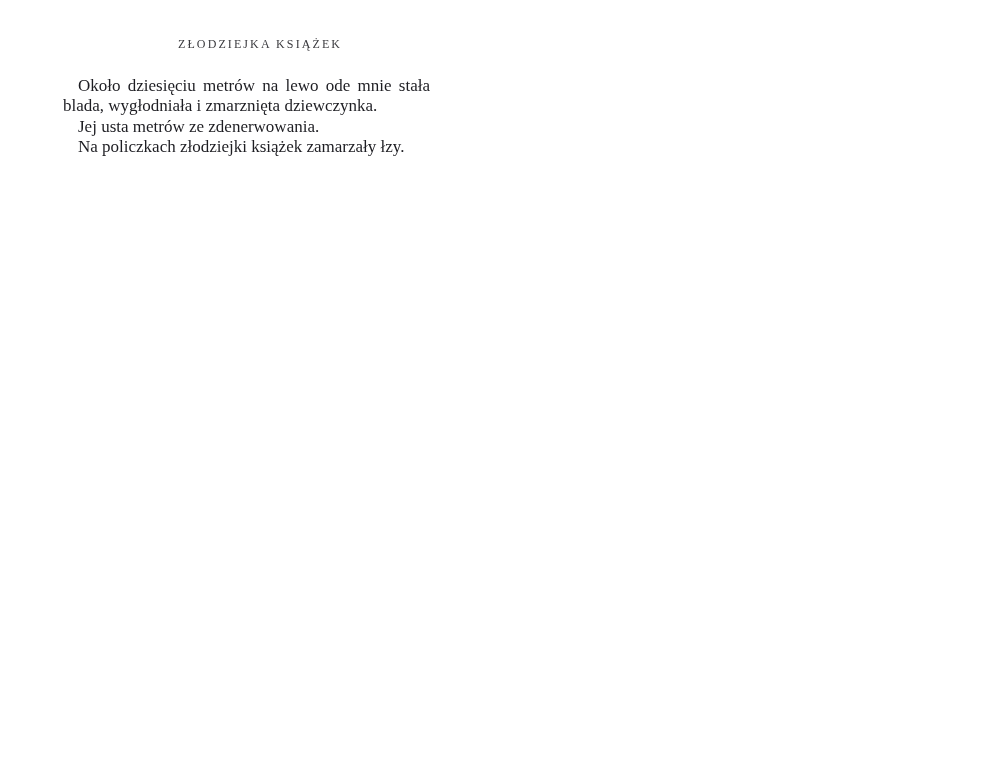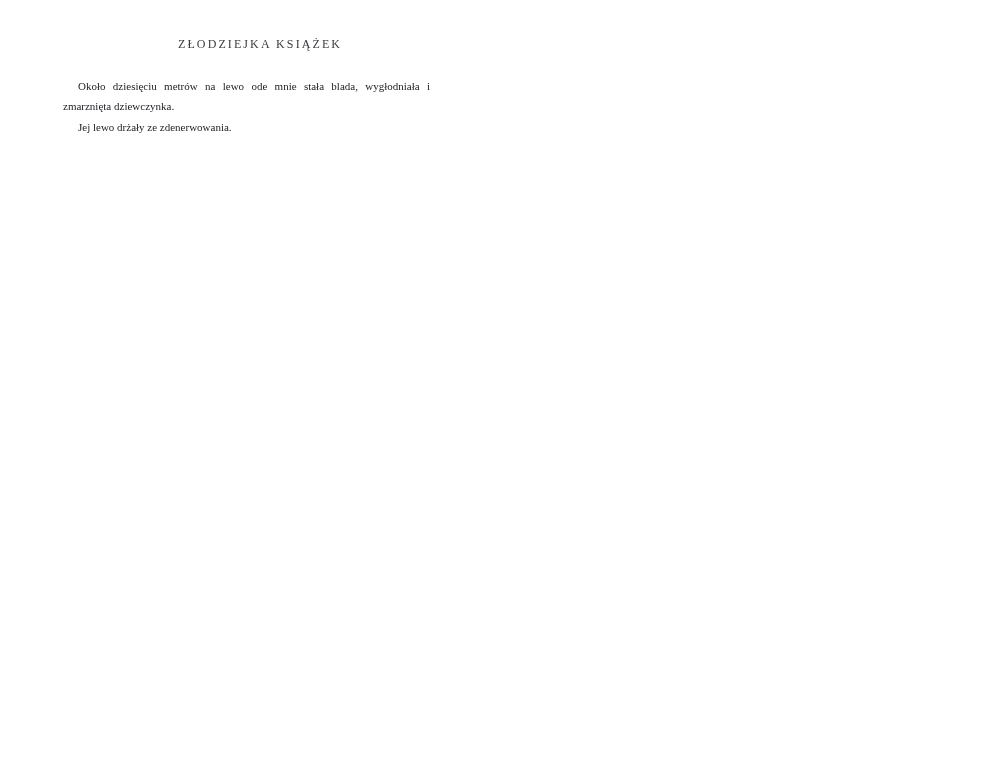--- a/index.html
+++ b/index.html
@@ -42,21 +42,21 @@
     letter-spacing: 2.1px;
     text-transform: uppercase;
     color: #3b3b3f;
     font-family: "Liberation Serif", "DejaVu Serif", serif;
     white-space: nowrap;
   }
 
   
   .textblock {
     position: absolute;
-    font-size: 11px;
+    font-size: 17px;
     line-height: 20.4px;
     text-align: justify;
     color: #1d1d22;
     hyphens: manual;
   }
   .textblock-left {
     left: 63px;
     top: 76px;
     width: 367px;
   }
@@ -70,21 +70,22 @@
 <body>
 
 <div class="spread">
 
   <div class="page page-left">
 
     <div class="running-head">Złodziejka książek</div>
 
     <div class="textblock textblock-left">
       <p class="para">Około dziesięciu metrów na lewo ode mnie stała blada, wygłodniała i zmarznięta dziewczynka.</p>
-      <p class="para">Jej lewo drżały ze zdenerwowania.</p>
+      <p class="para">Jej usta metrów ze zdenerwowania.</p>
+      <p class="para">Na policzkach złodziejki książek zamarzały łzy.</p>
     </div>
 
   </div>
 
   <div class="page page-right">
 
     
 
     
 

